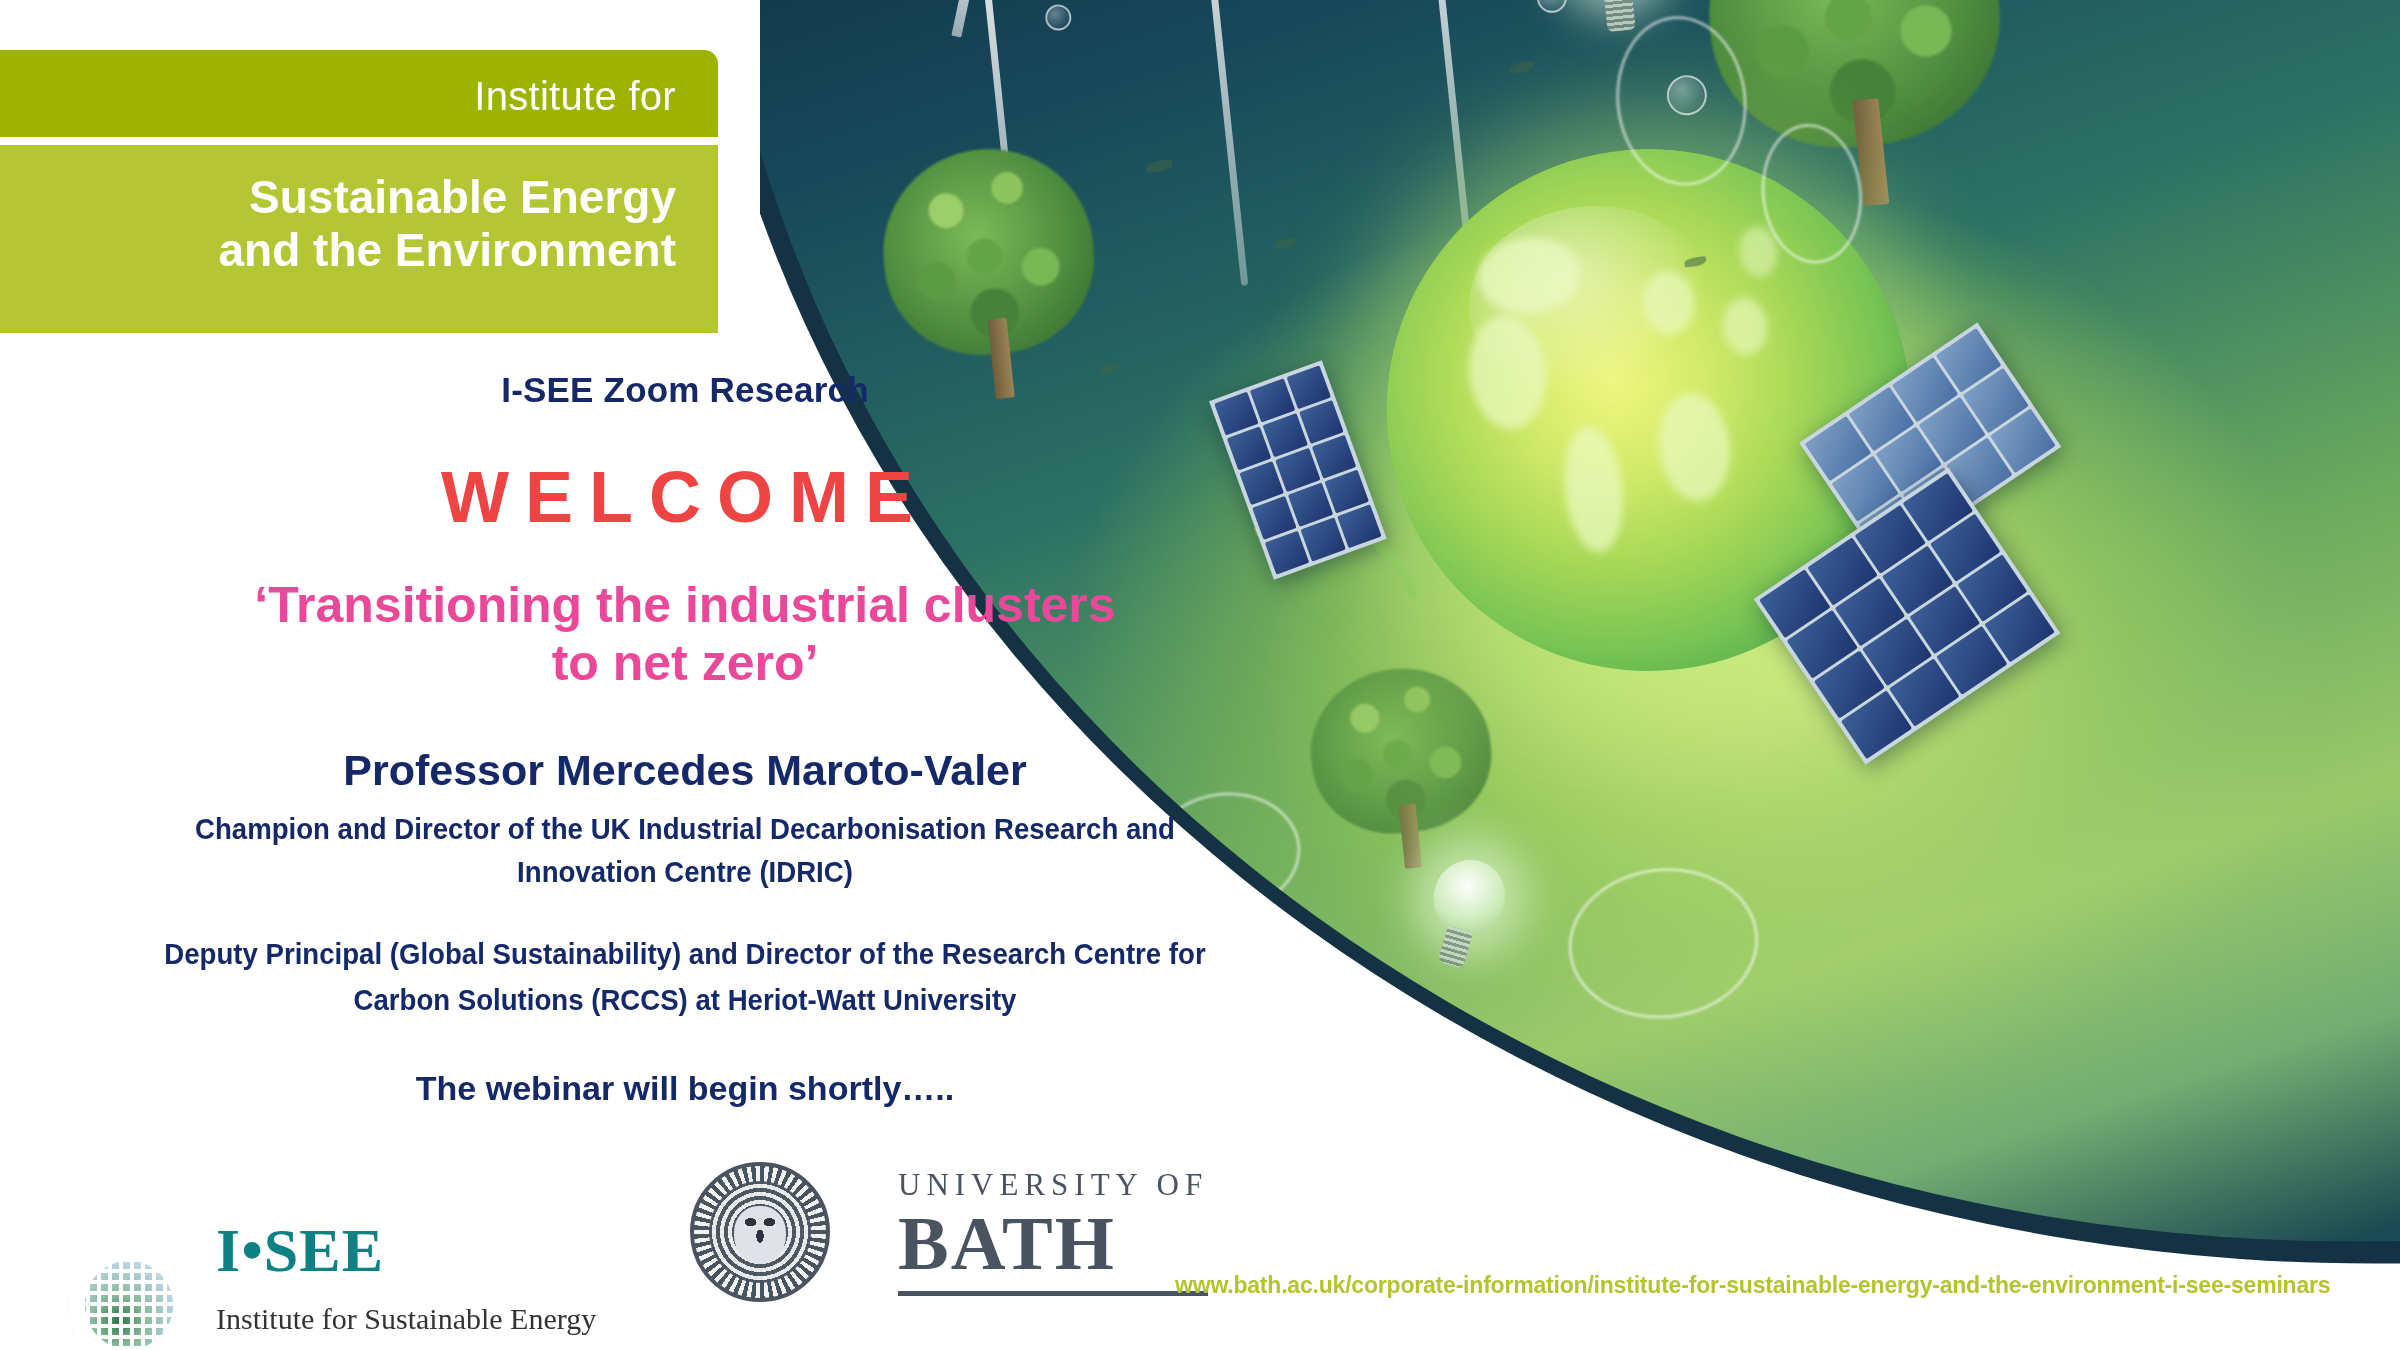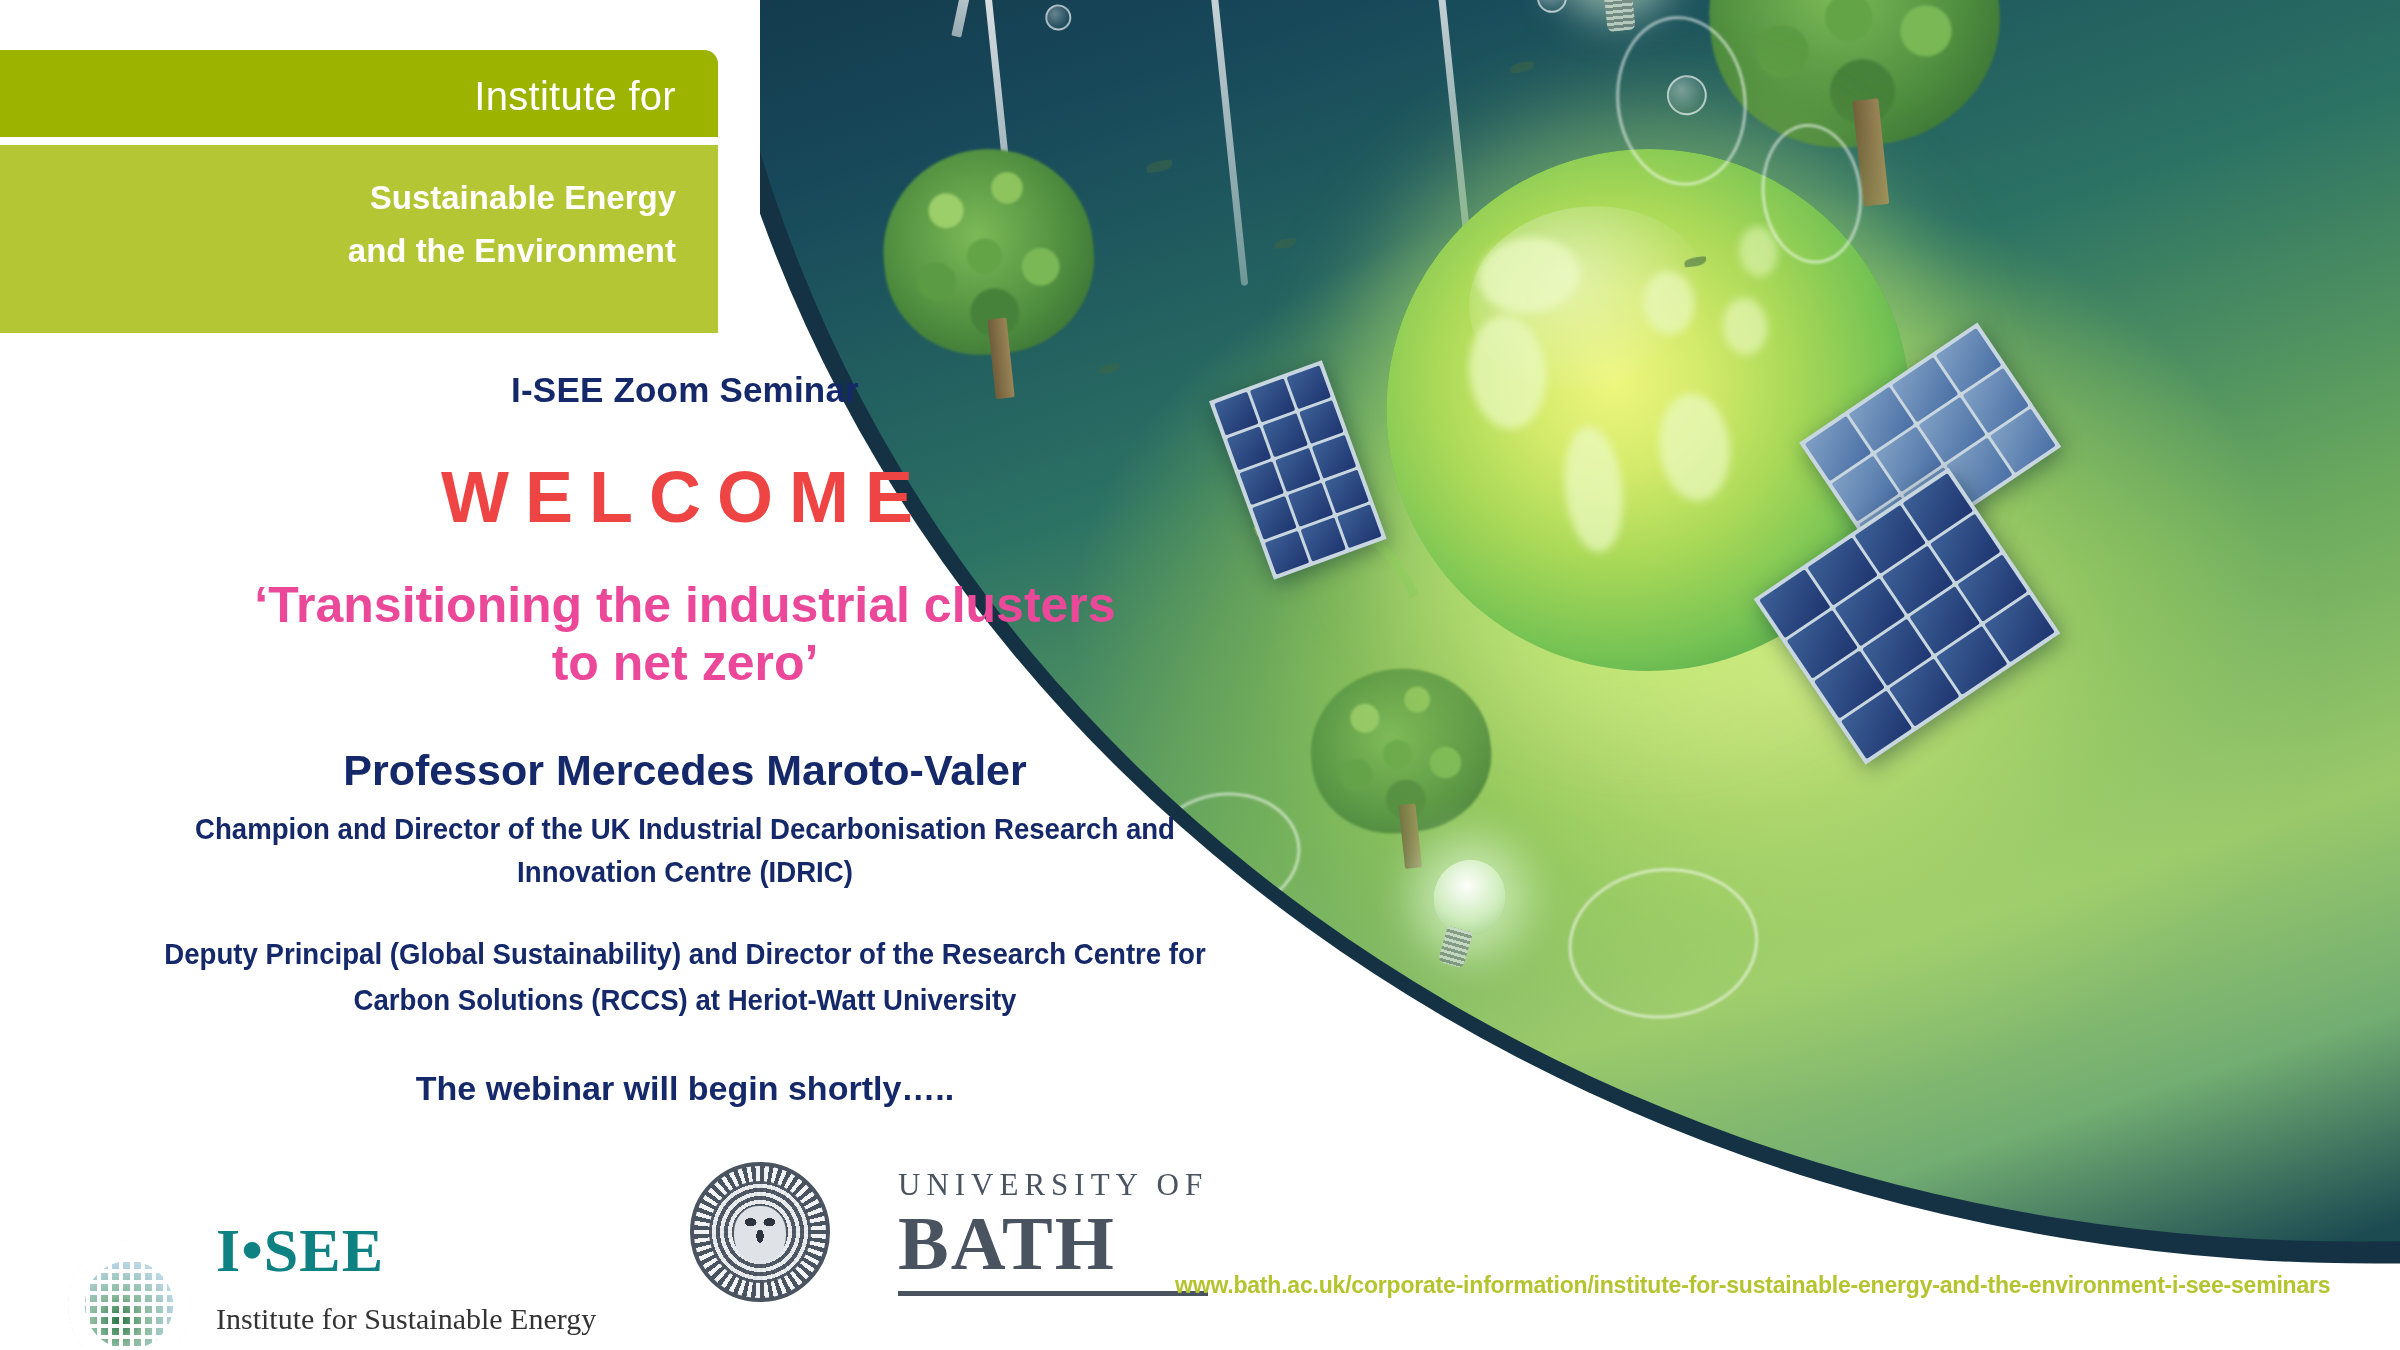--- a/index.html
+++ b/index.html
@@ -201,21 +201,21 @@
     padding:10px 42px 0 0;
     font-size:40px;
     font-weight:300;
     letter-spacing:.3px;
     line-height:72px;
   }
   .band-bottom {
     top:145px; width:718px; height:188px;
     background:#b4c633;
     padding:26px 42px 0 0;
-    font-size:33px;
+    font-size:46px;
     font-weight:bold;
     line-height:53px;
     text-align:right;
   }
 
   
   .content {
     position:absolute;
     left:0; top:370px;
     width:1370px;
@@ -501,21 +501,21 @@
 
   <div class="logo-band band-top">Institute for</div>
 
   <div class="logo-band band-bottom">
     <div>Sustainable Energy</div>
     <div>and the Environment</div>
   </div>
 
   <div class="content">
 
-    <div class="seminar-kicker">I-SEE Zoom Seminar</div>
+    <div class="seminar-kicker">I-SEE Zoom Research</div>
 
     <div class="welcome">WELCOME</div>
 
     <div class="talk-title">
       <div>‘Transitioning the industrial clusters</div>
       <div>to net zero’</div>
     </div>
 
     <div class="speaker-name">Professor Mercedes Maroto-Valer</div>
 

